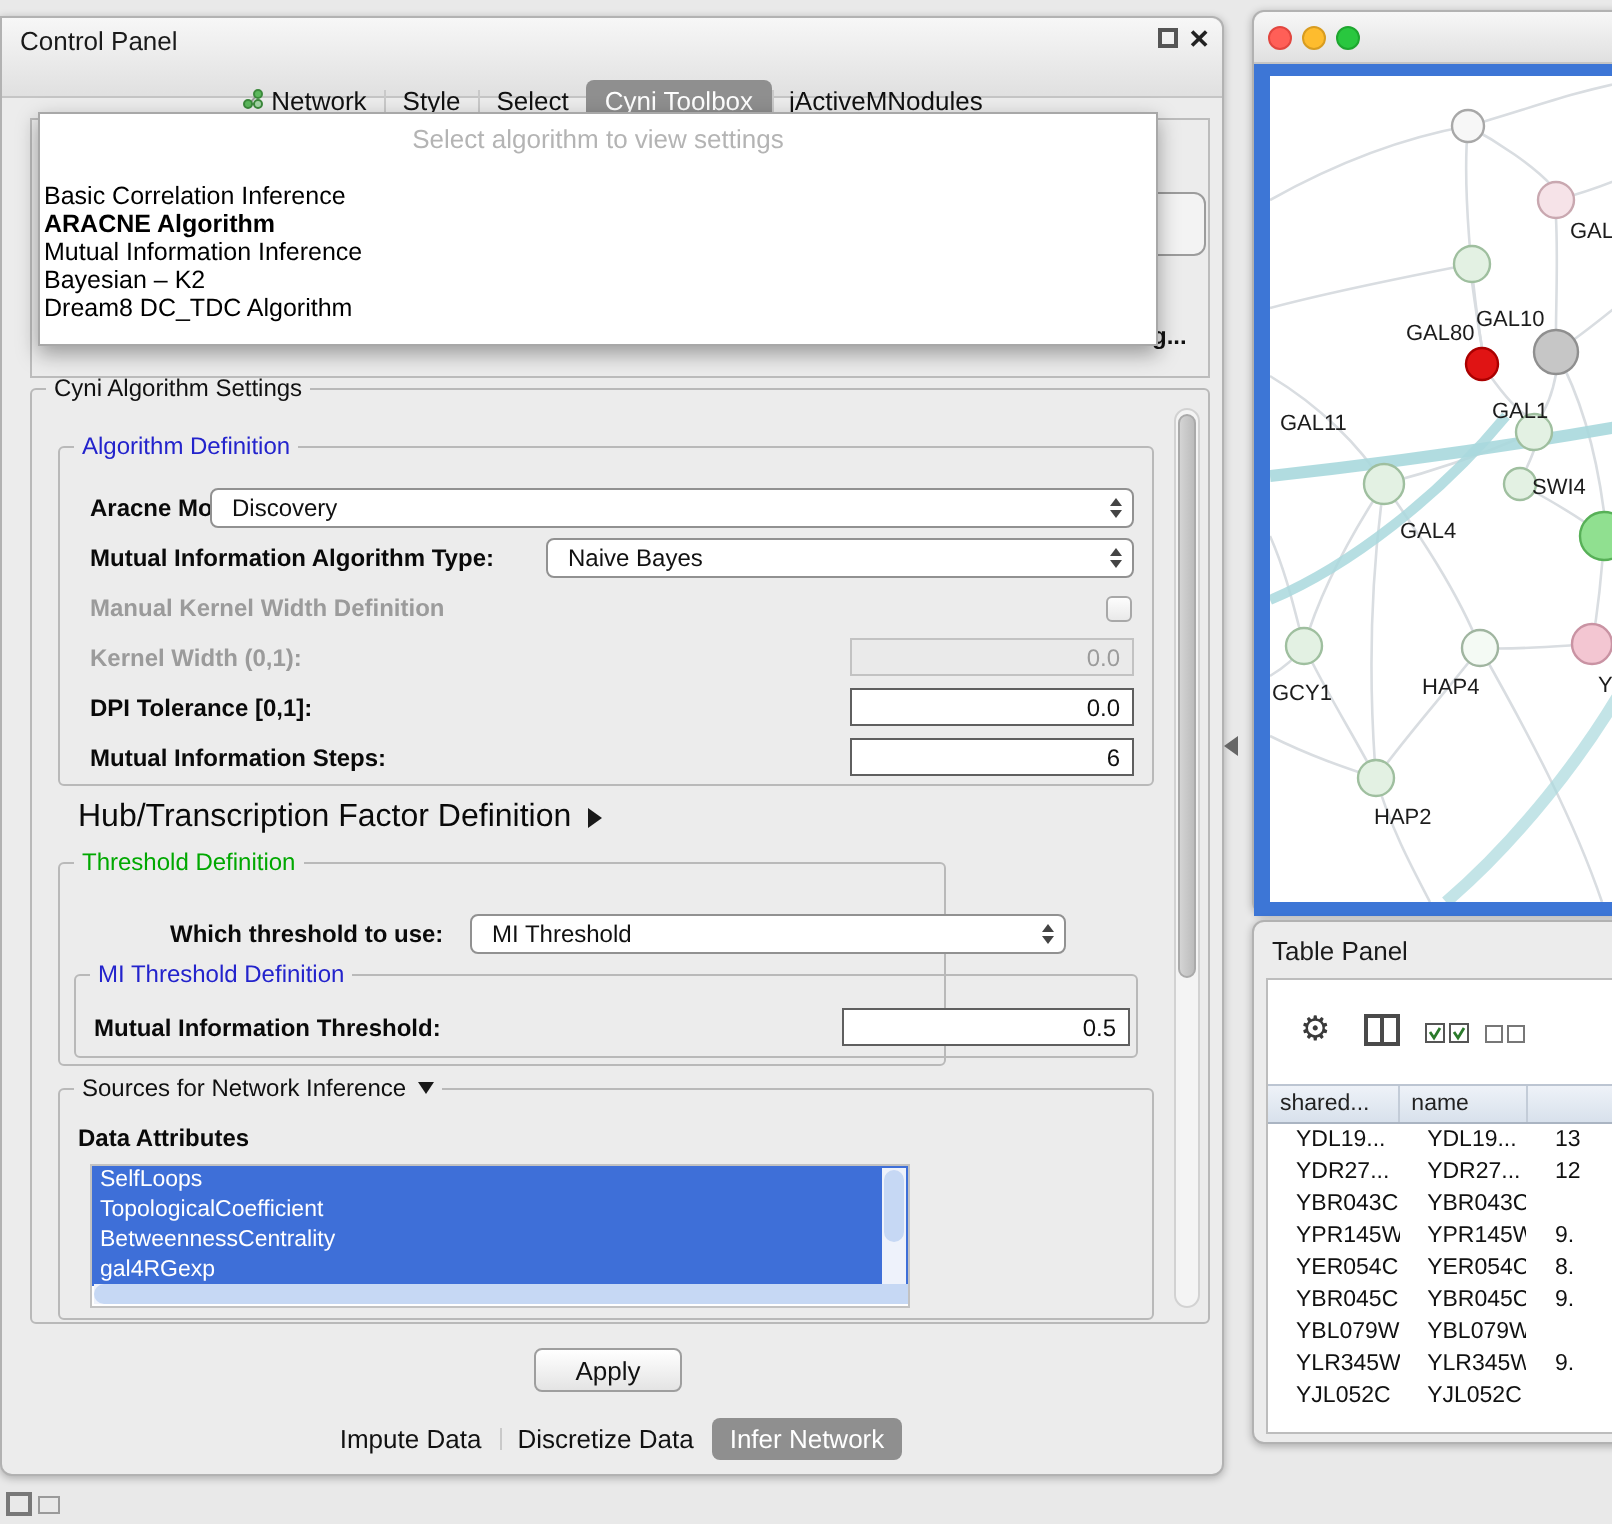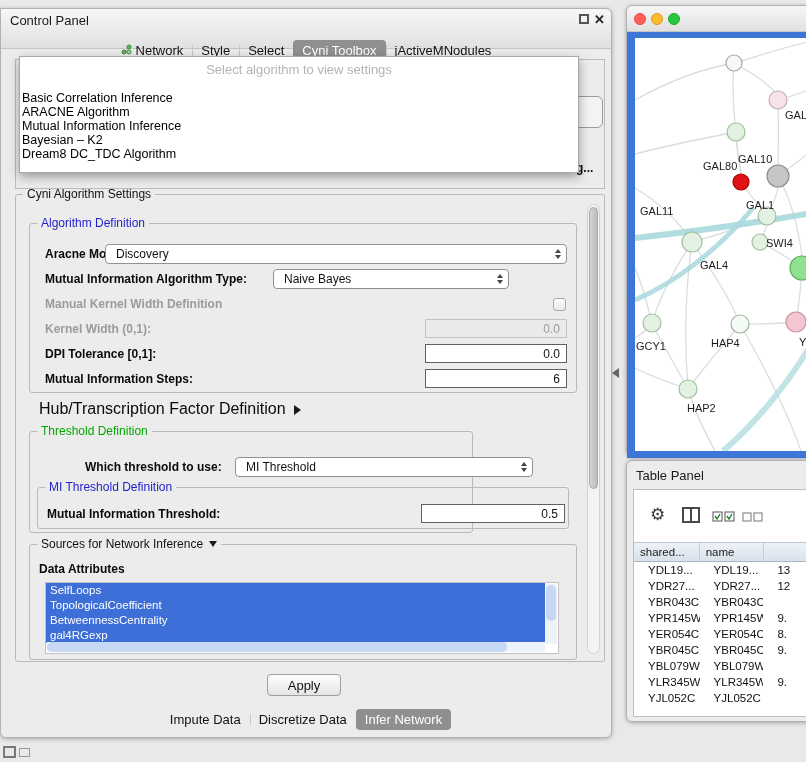--- a/index.html
+++ b/index.html
@@ -19,21 +19,21 @@
 .seg{position:relative;font-size:13px;padding:3px 9px;border-radius:4px;white-space:nowrap;display:flex;align-items:center;gap:4px;color:#111;}
 .seg:not(:first-child)::before{content:"";position:absolute;left:0;top:5px;bottom:5px;width:1px;background:#c9c9c9;}
 .seg.active{background:#8f8f8f;color:#fff;justify-content:flex-end;}
 .seg.active::before{display:none;}
 
 
 .popup{position:absolute;left:18px;top:47px;width:560px;height:117px;background:#fff;border:1px solid #a8a8a8;box-shadow:0 4px 10px rgba(0,0,0,.35);z-index:50;}
 .popup-ph{position:absolute;top:5px;left:0;right:0;text-align:center;color:#b4b4b4;font-size:13px;}
 .opts{position:absolute;top:34px;left:1px;right:1px;}
 .opt{height:14px;line-height:14px;font-size:12.5px;color:#000;padding-left:1px;white-space:nowrap;}
-.opt.hl{font-weight:normal;}
+.opt.hl{font-weight:bold;}
 
 
 .frag-group{position:absolute;left:14px;top:50px;width:590px;height:130px;border:1px solid #bcbcbc;z-index:1;}
 .frag-box{position:absolute;left:572px;top:87px;width:30px;height:32px;border:1px solid #9c9c9c;border-radius:6px;background:#f3f3f3;z-index:5;}
 .frag-text{position:absolute;left:575px;top:152px;font-size:12px;font-weight:bold;z-index:5;}
 
 
 .group{position:absolute;border:1px solid #b9b9b9;border-radius:3px;}
 .group-title{position:absolute;top:-8px;left:7px;background:#ececec;padding:0 4px;font-size:12px;white-space:nowrap;}
 .t-blue{color:#2323cc;}
@@ -145,21 +145,21 @@
     </div>
     <div class="lbl" style="left:44px;top:238px;">Aracne Mode:</div>
     <div class="combo" style="left:104px;top:235px;width:462px;">
       <span>Discovery</span>
       <span class="updn">
           <b class="u"></b>
           <b class="d"></b>
         </span>
     </div>
     <div class="lbl" style="left:44px;top:263px;">Mutual Information Algorithm Type:</div>
-    <div class="combo" style="left:272px;top:260px;width:236px;">
+    <div class="combo" style="left:272px;top:260px;width:294px;">
       <span>Naive Bayes</span>
       <span class="updn">
           <b class="u"></b>
           <b class="d"></b>
         </span>
     </div>
     <div class="lbl dis" style="left:44px;top:288px;">Manual Kernel Width Definition</div>
     <div class="cb" style="left:552px;top:289px;"></div>
     <div class="lbl dis" style="left:44px;top:313px;">Kernel Width (0,1):</div>
     <div class="field dis" style="left:424px;top:310px;width:142px;">0.0</div>
@@ -188,21 +188,21 @@
     </div>
     <div class="lbl" style="left:46px;top:498px;">Mutual Information Threshold:</div>
     <div class="field" style="left:420px;top:495px;width:144px;">0.5</div>
 
     <div class="group" style="left:28px;top:535px;width:548px;height:116px;">
       <div class="group-title">
         <span>Sources for Network Inference</span><span class="tri-down"></span>
       </div>
     </div>
     <div class="lbl" style="left:38px;top:553px;">Data Attributes</div>
-    <div class="attr-list" style="left:44px;top:573px;width:514px;height:72px;">
+    <div class="attr-list" style="left:44px;top:573px;width:410px;height:72px;">
       <div>
           <div class="attr-row">SelfLoops</div>
           <div class="attr-row">TopologicalCoefficient</div>
           <div class="attr-row">BetweennessCentrality</div>
           <div class="attr-row">gal4RGexp</div>
         </div>
       <div class="attr-vscroll">
           <div class="thumb"></div>
         </div>
       <div class="attr-hscroll">

